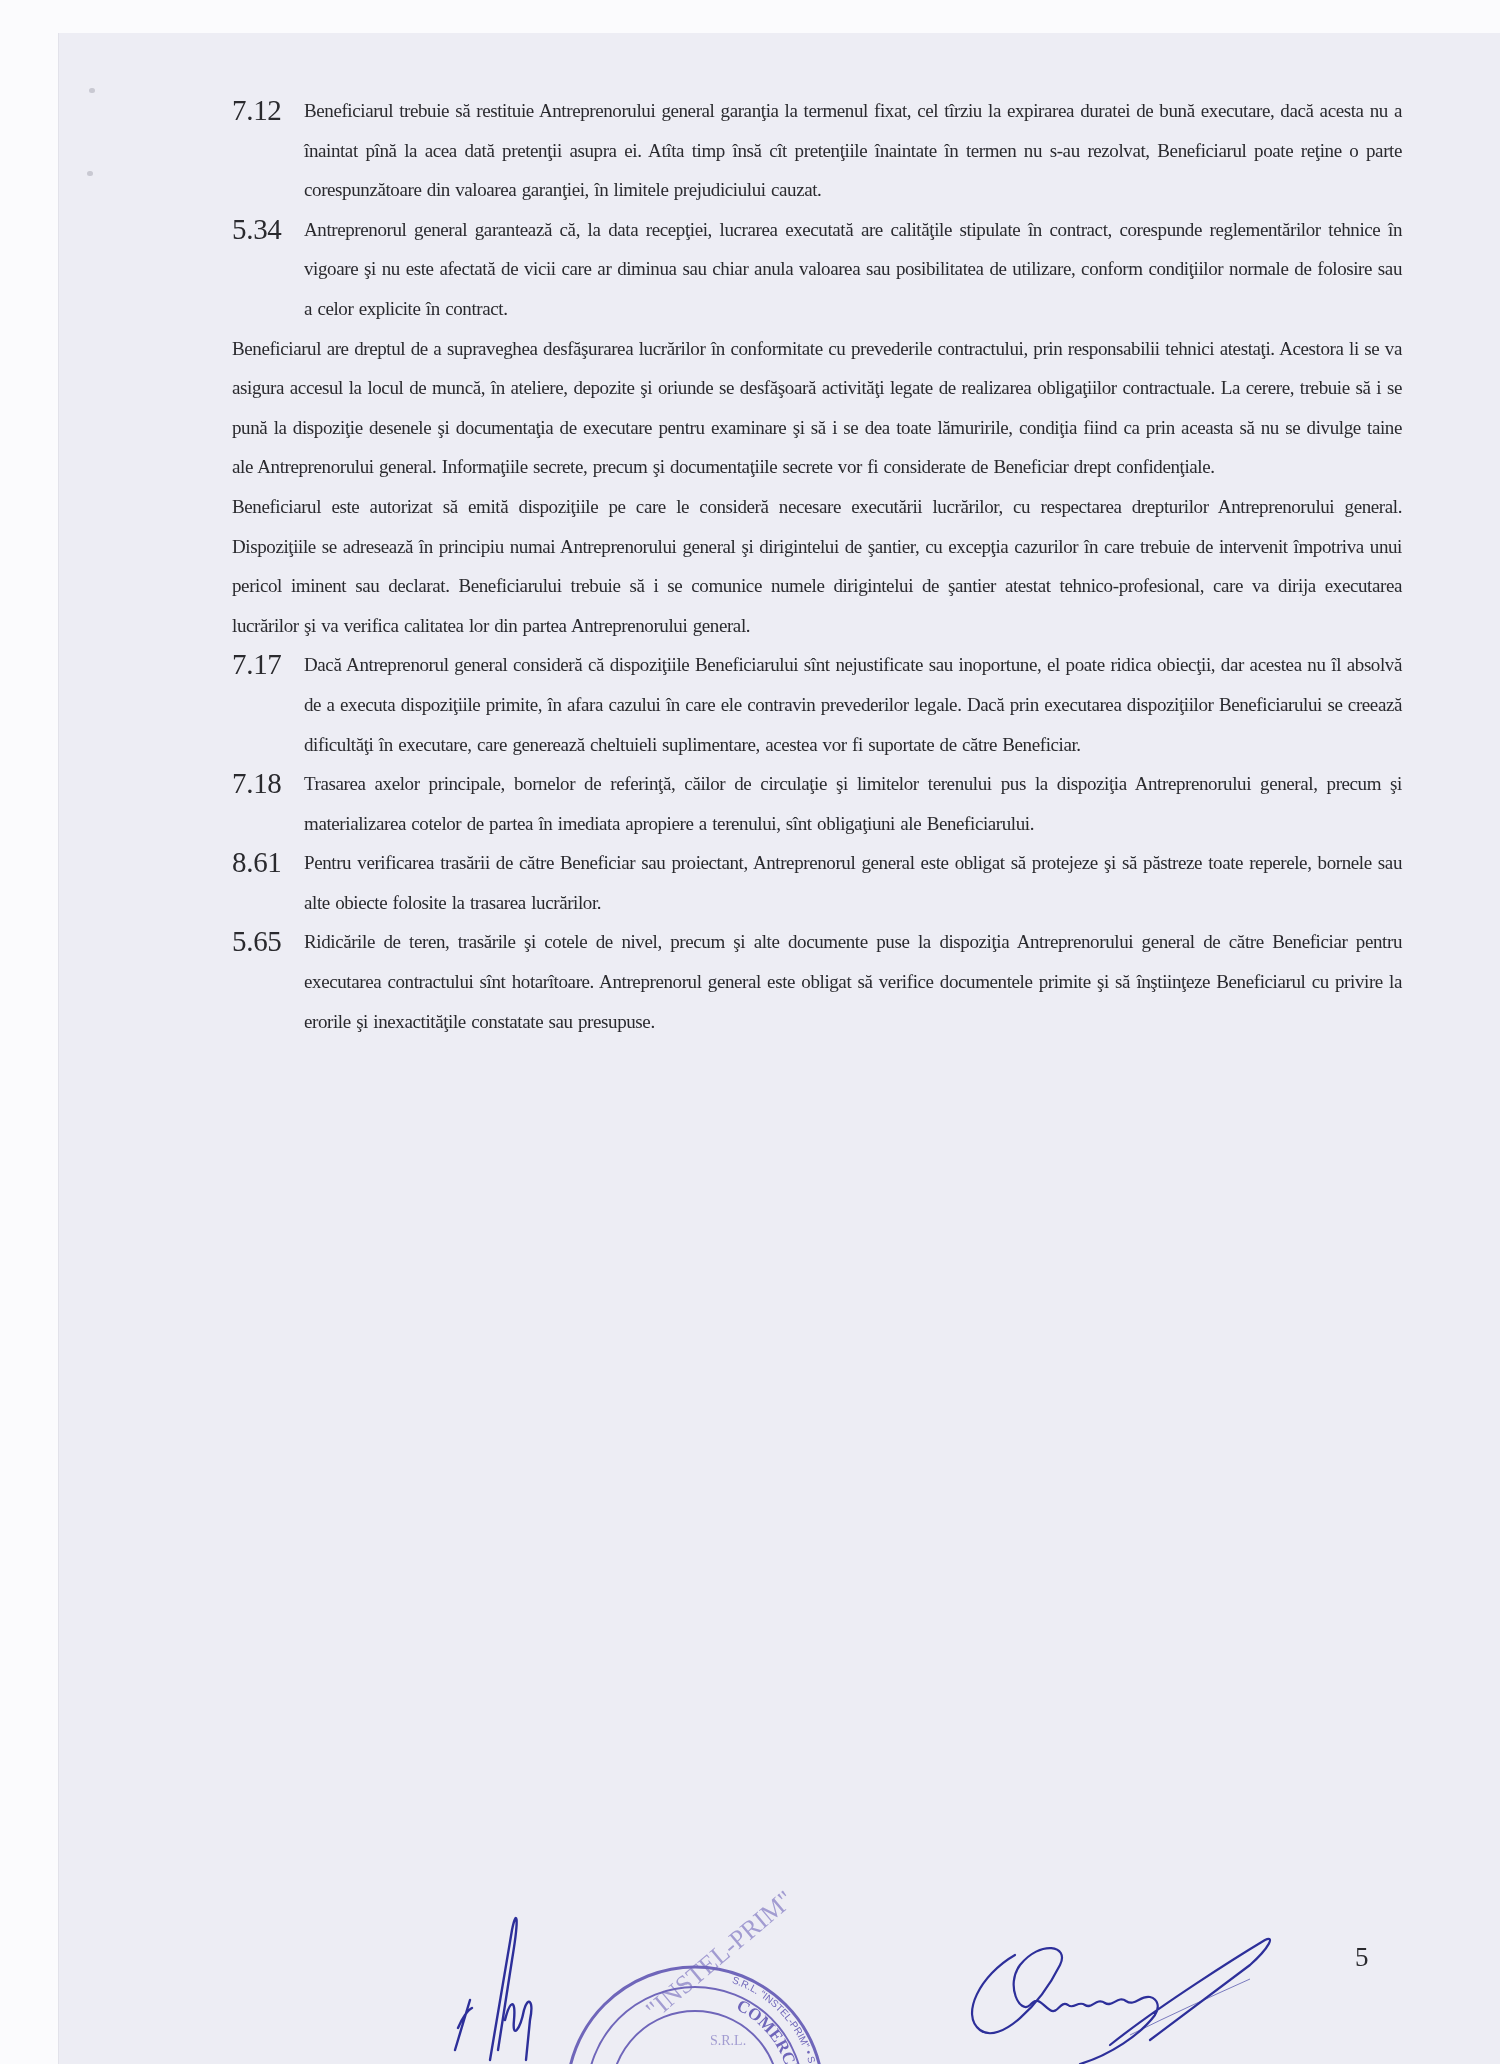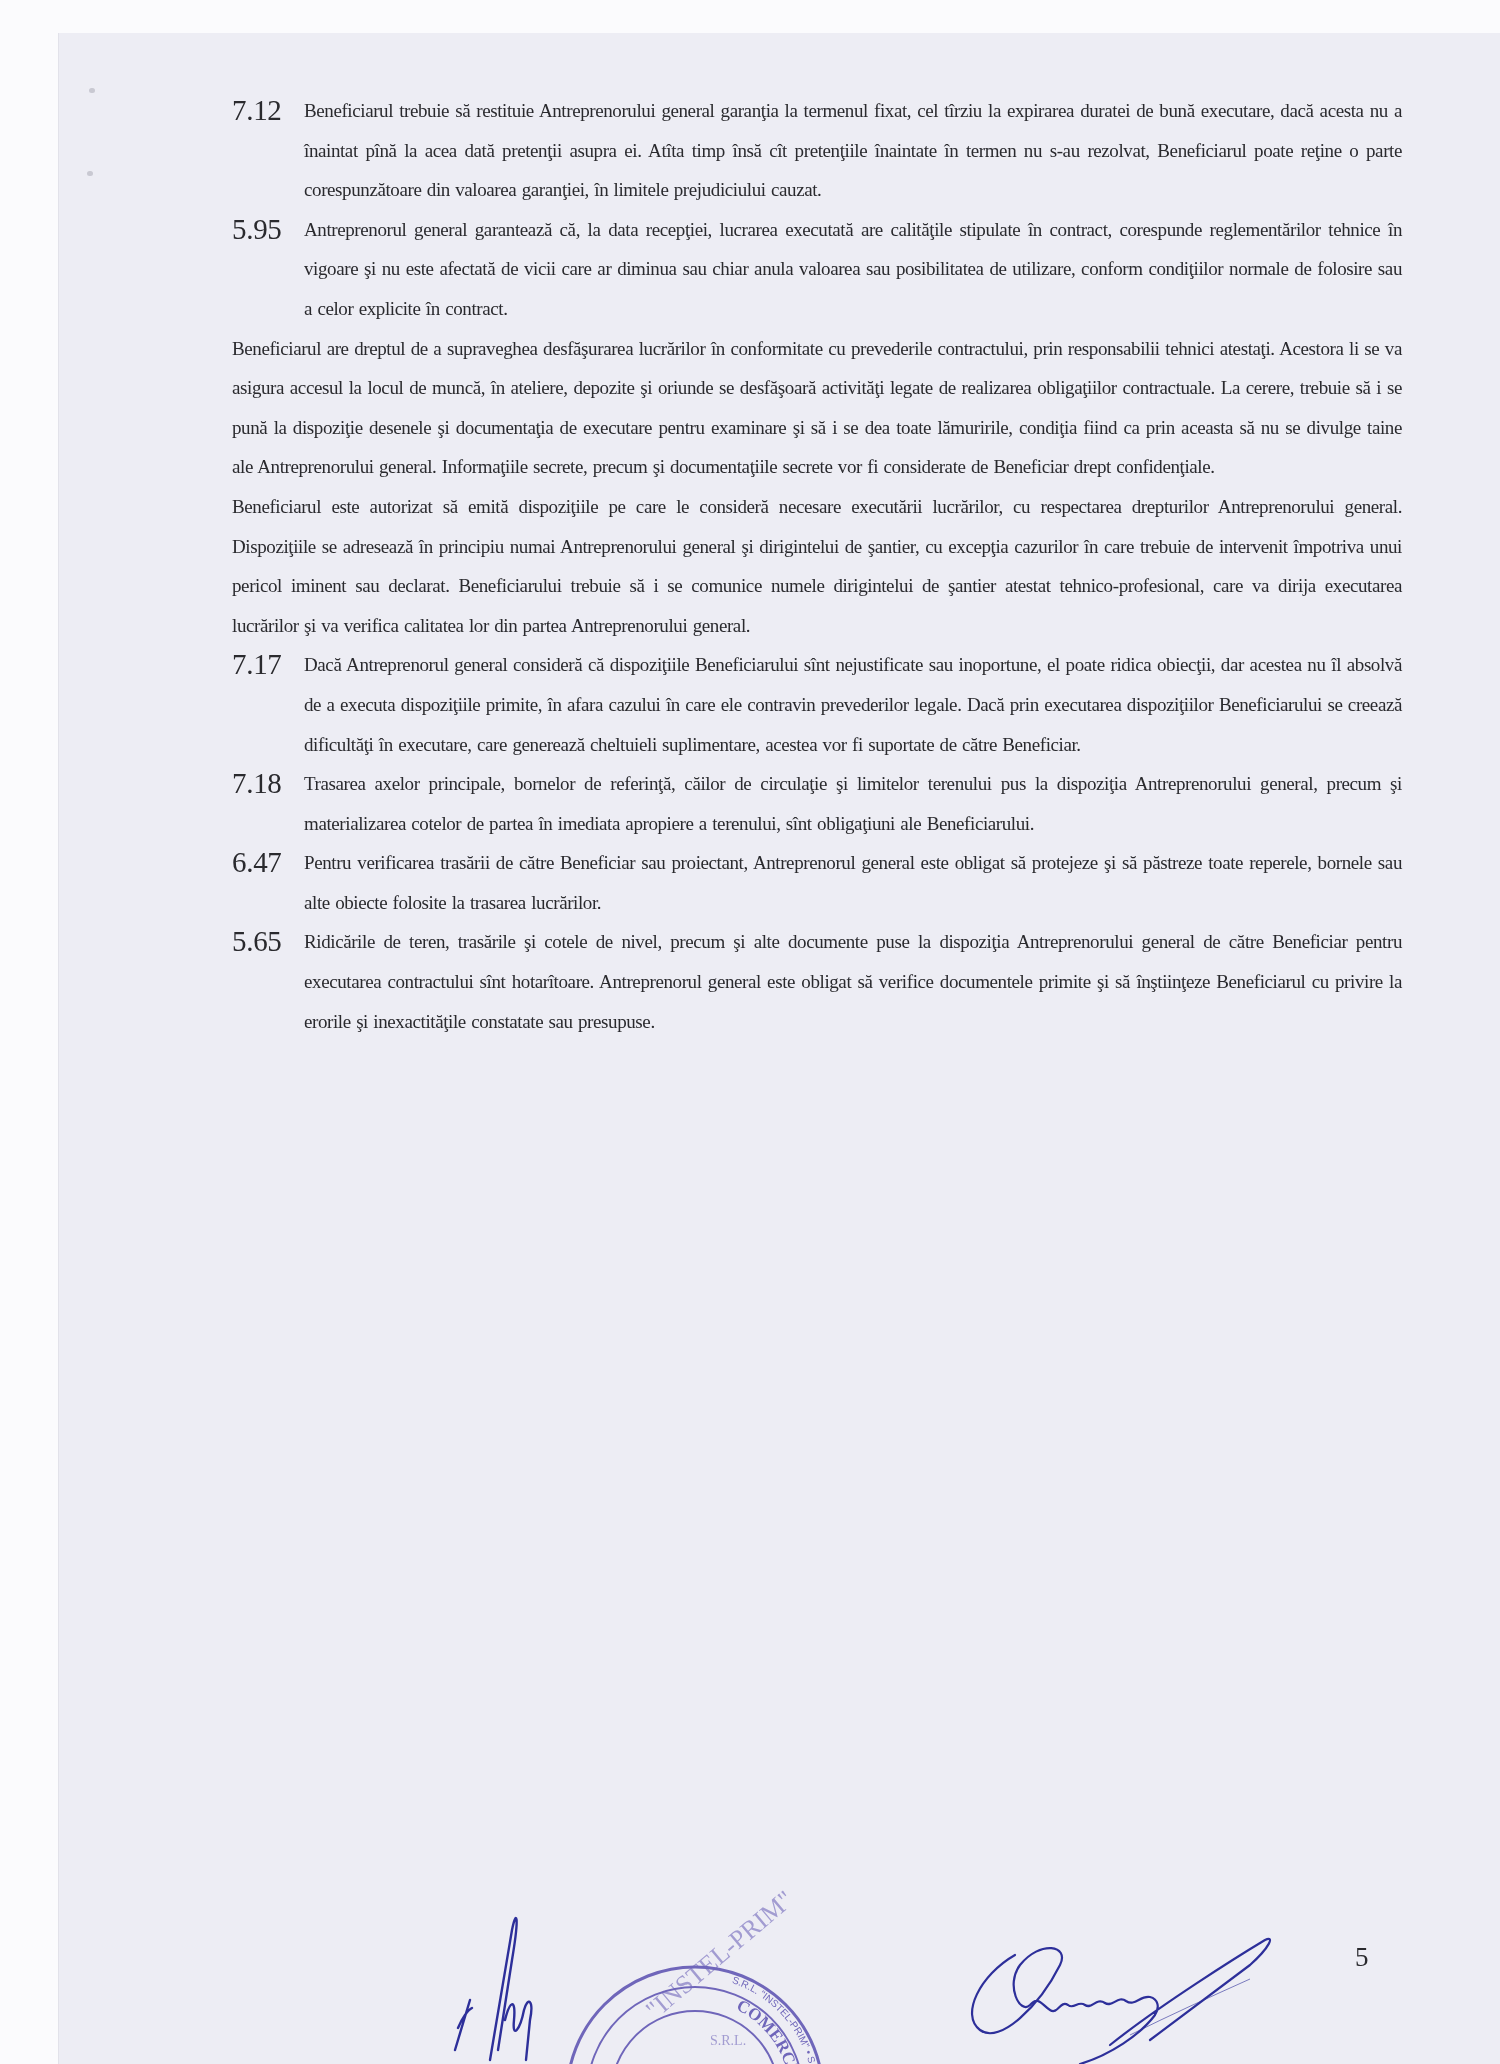--- a/index.html
+++ b/index.html
@@ -40,39 +40,39 @@
   <div class="hole" style="left:30px; top:55px;"></div>
   <div class="hole" style="left:28px; top:138px;"></div>
 </div>
 
 <div class="content" id="clauses">
     <div class="clause">
       <div class="clause-num">7.12</div>
       <div class="clause-text">Beneficiarul trebuie să restituie Antreprenorului general garanţia la termenul fixat, cel tîrziu la expirarea duratei de bună executare, dacă acesta nu a înaintat pînă la acea dată pretenţii asupra ei. Atîta timp însă cît pretenţiile înaintate în termen nu s-au rezolvat, Beneficiarul poate reţine o parte corespunzătoare din valoarea garanţiei, în limitele prejudiciului cauzat.</div>
     </div>
     <div class="clause">
-      <div class="clause-num">5.95</div>
+      <div class="clause-num">5.34</div>
       <div class="clause-text">Antreprenorul general garantează că, la data recepţiei, lucrarea executată are calităţile stipulate în contract, corespunde reglementărilor tehnice în vigoare şi nu este afectată de vicii care ar diminua sau chiar anula valoarea sau posibilitatea de utilizare, conform condiţiilor normale de folosire sau a celor explicite în contract.</div>
     </div>
     <div class="clause">
       <div class="clause-text">Beneficiarul are dreptul de a supraveghea desfăşurarea lucrărilor în conformitate cu prevederile contractului, prin responsabilii tehnici atestaţi. Acestora li se va asigura accesul la locul de muncă, în ateliere, depozite şi oriunde se desfăşoară activităţi legate de realizarea obligaţiilor contractuale. La cerere, trebuie să i se pună la dispoziţie desenele şi documentaţia de executare pentru examinare şi să i se dea toate lămuririle, condiţia fiind ca prin aceasta să nu se divulge taine ale Antreprenorului general. Informaţiile secrete, precum şi documentaţiile secrete vor fi considerate de Beneficiar drept confidenţiale.</div>
     </div>
     <div class="clause">
       <div class="clause-text">Beneficiarul este autorizat să emită dispoziţiile pe care le consideră necesare executării lucrărilor, cu respectarea drepturilor Antreprenorului general. Dispoziţiile se adresează în principiu numai Antreprenorului general şi dirigintelui de şantier, cu excepţia cazurilor în care trebuie de intervenit împotriva unui pericol iminent sau declarat. Beneficiarului trebuie să i se comunice numele dirigintelui de şantier atestat tehnico-profesional, care va dirija executarea lucrărilor şi va verifica calitatea lor din partea Antreprenorului general.</div>
     </div>
     <div class="clause">
       <div class="clause-num">7.17</div>
       <div class="clause-text">Dacă Antreprenorul general consideră că dispoziţiile Beneficiarului sînt nejustificate sau inoportune, el poate ridica obiecţii, dar acestea nu îl absolvă de a executa dispoziţiile primite, în afara cazului în care ele contravin prevederilor legale. Dacă prin executarea dispoziţiilor Beneficiarului se creează dificultăţi în executare, care generează cheltuieli suplimentare, acestea vor fi suportate de către Beneficiar.</div>
     </div>
     <div class="clause">
       <div class="clause-num">7.18</div>
       <div class="clause-text">Trasarea axelor principale, bornelor de referinţă, căilor de circulaţie şi limitelor terenului pus la dispoziţia Antreprenorului general, precum şi materializarea cotelor de partea în imediata apropiere a terenului, sînt obligaţiuni ale Beneficiarului.</div>
     </div>
     <div class="clause">
-      <div class="clause-num">6.47</div>
+      <div class="clause-num">8.61</div>
       <div class="clause-text">Pentru verificarea trasării de către Beneficiar sau proiectant, Antreprenorul general este obligat să protejeze şi să păstreze toate reperele, bornele sau alte obiecte folosite la trasarea lucrărilor.</div>
     </div>
     <div class="clause">
       <div class="clause-num">5.65</div>
       <div class="clause-text">Ridicările de teren, trasările şi cotele de nivel, precum şi alte documente puse la dispoziţia Antreprenorului general de către Beneficiar pentru executarea contractului sînt hotarîtoare. Antreprenorul general este obligat să verifice documentele primite şi să înştiinţeze Beneficiarul cu privire la erorile şi inexactităţile constatate sau presupuse.</div>
     </div>
   </div>
 
 <div class="page-number">5</div>
 

